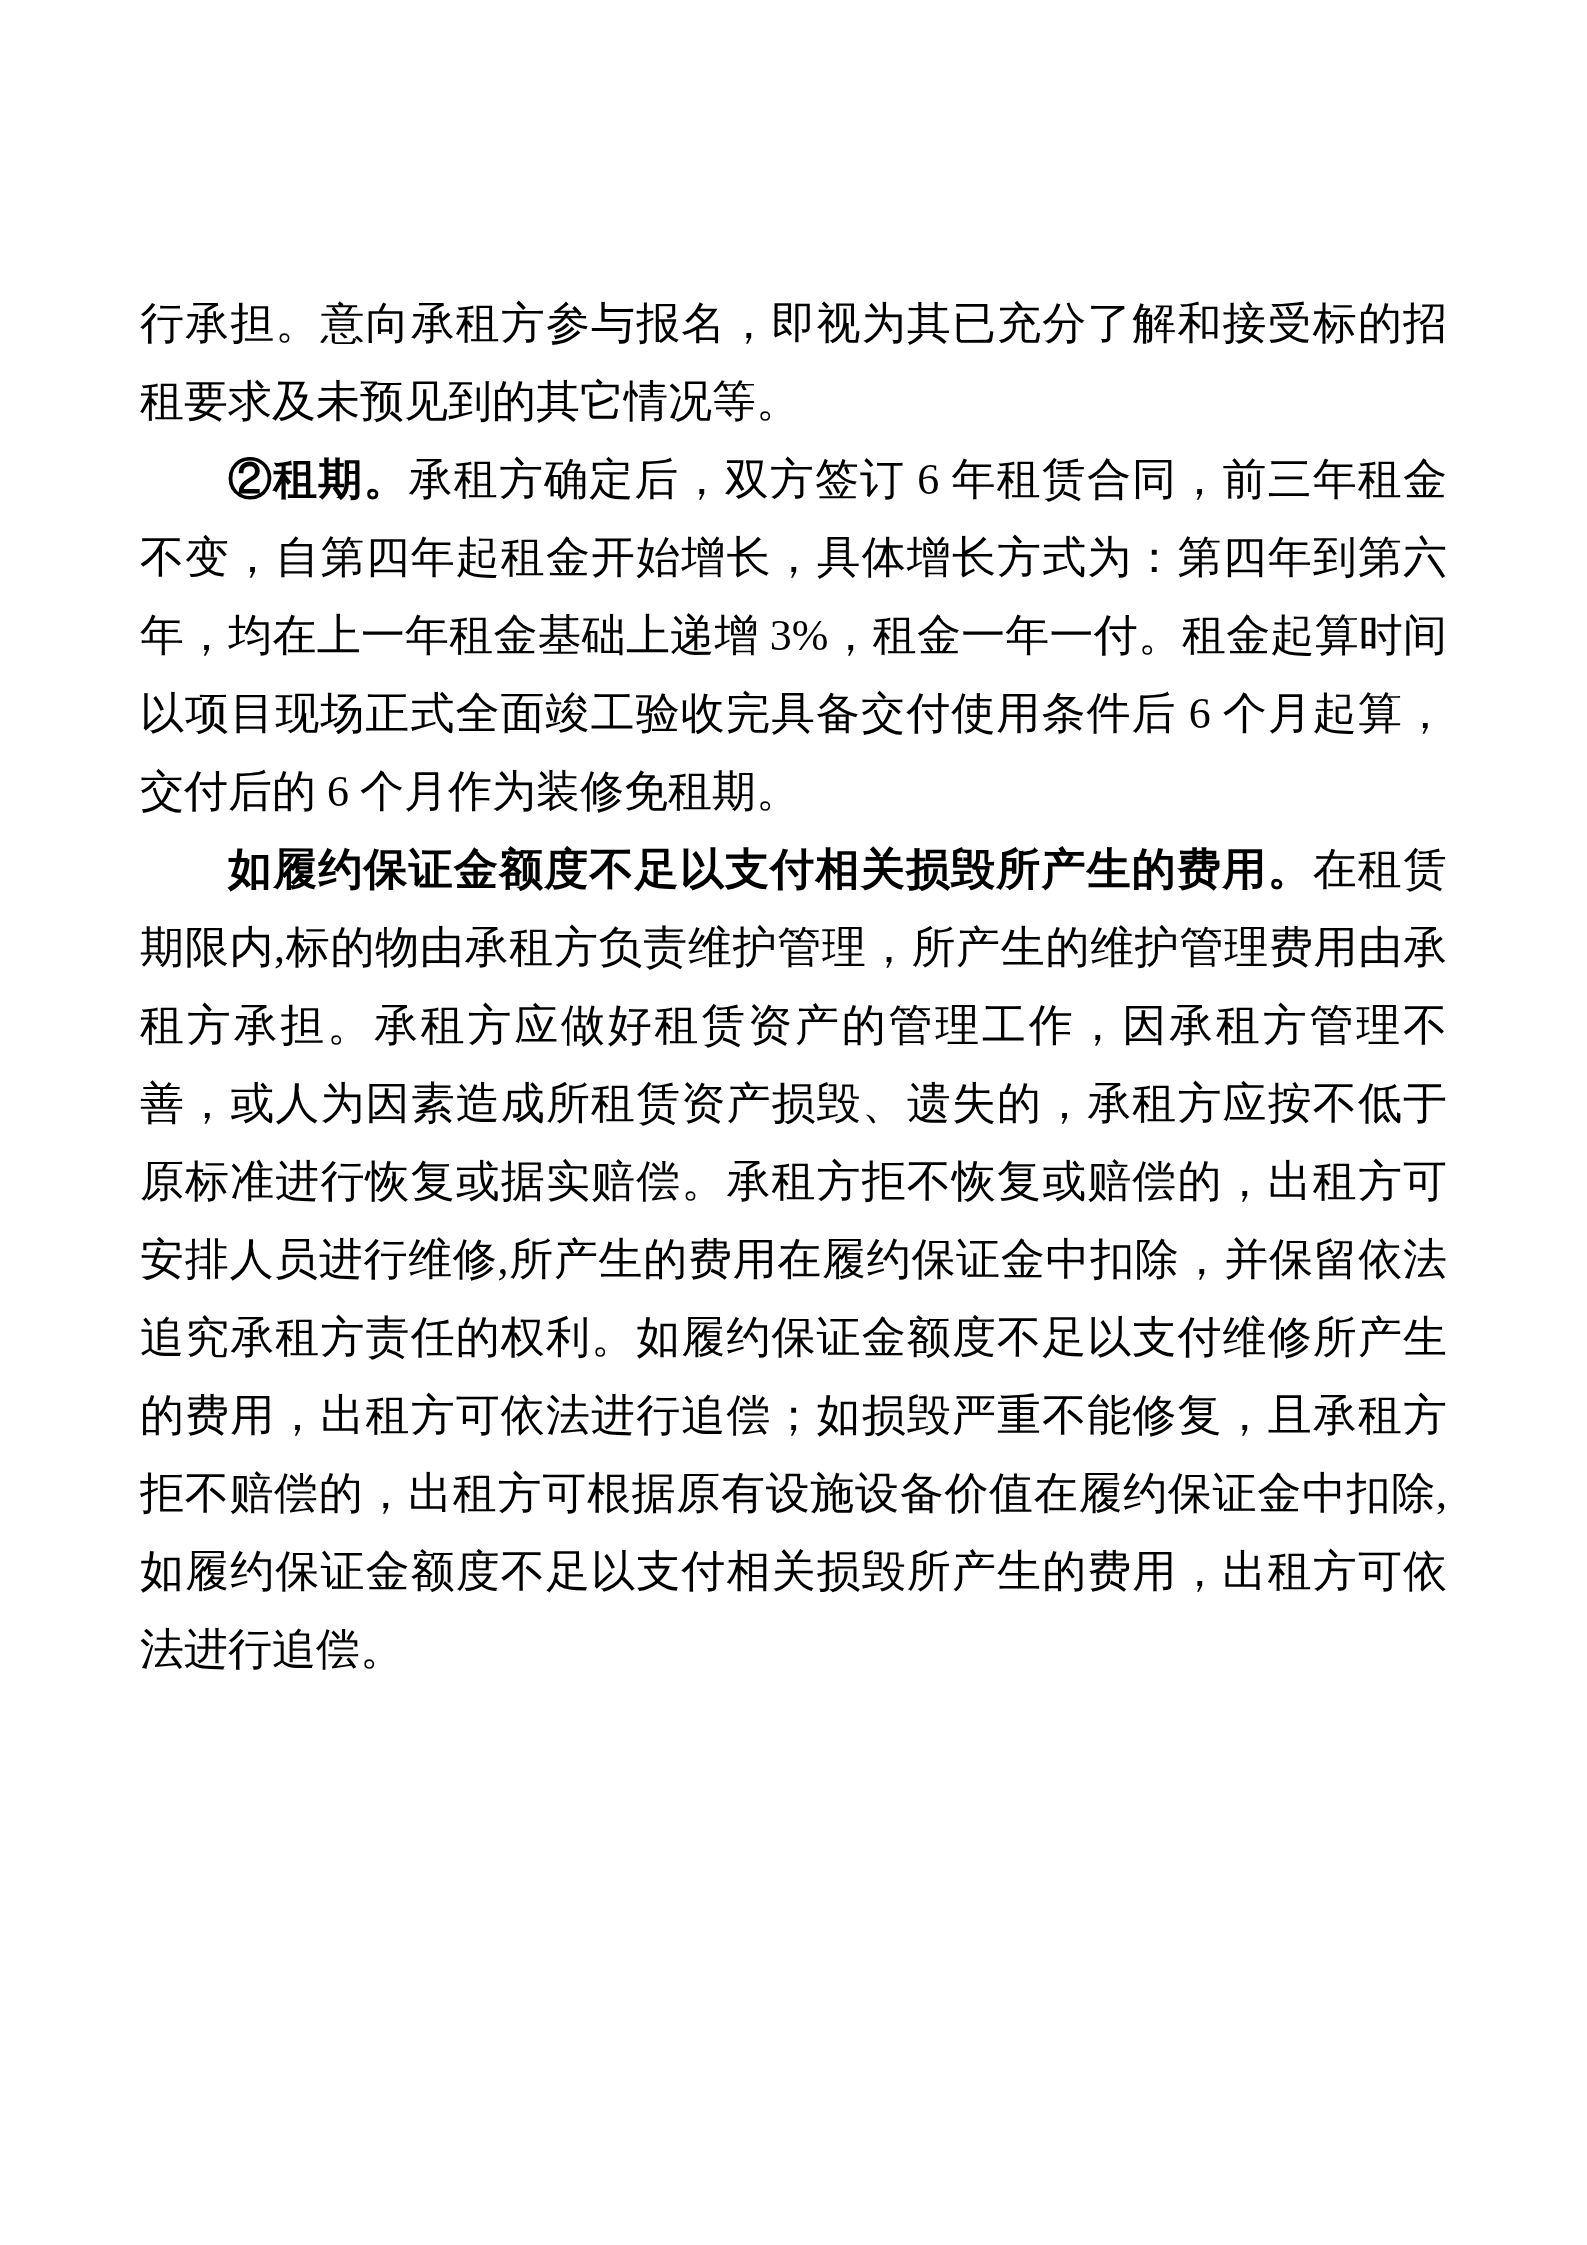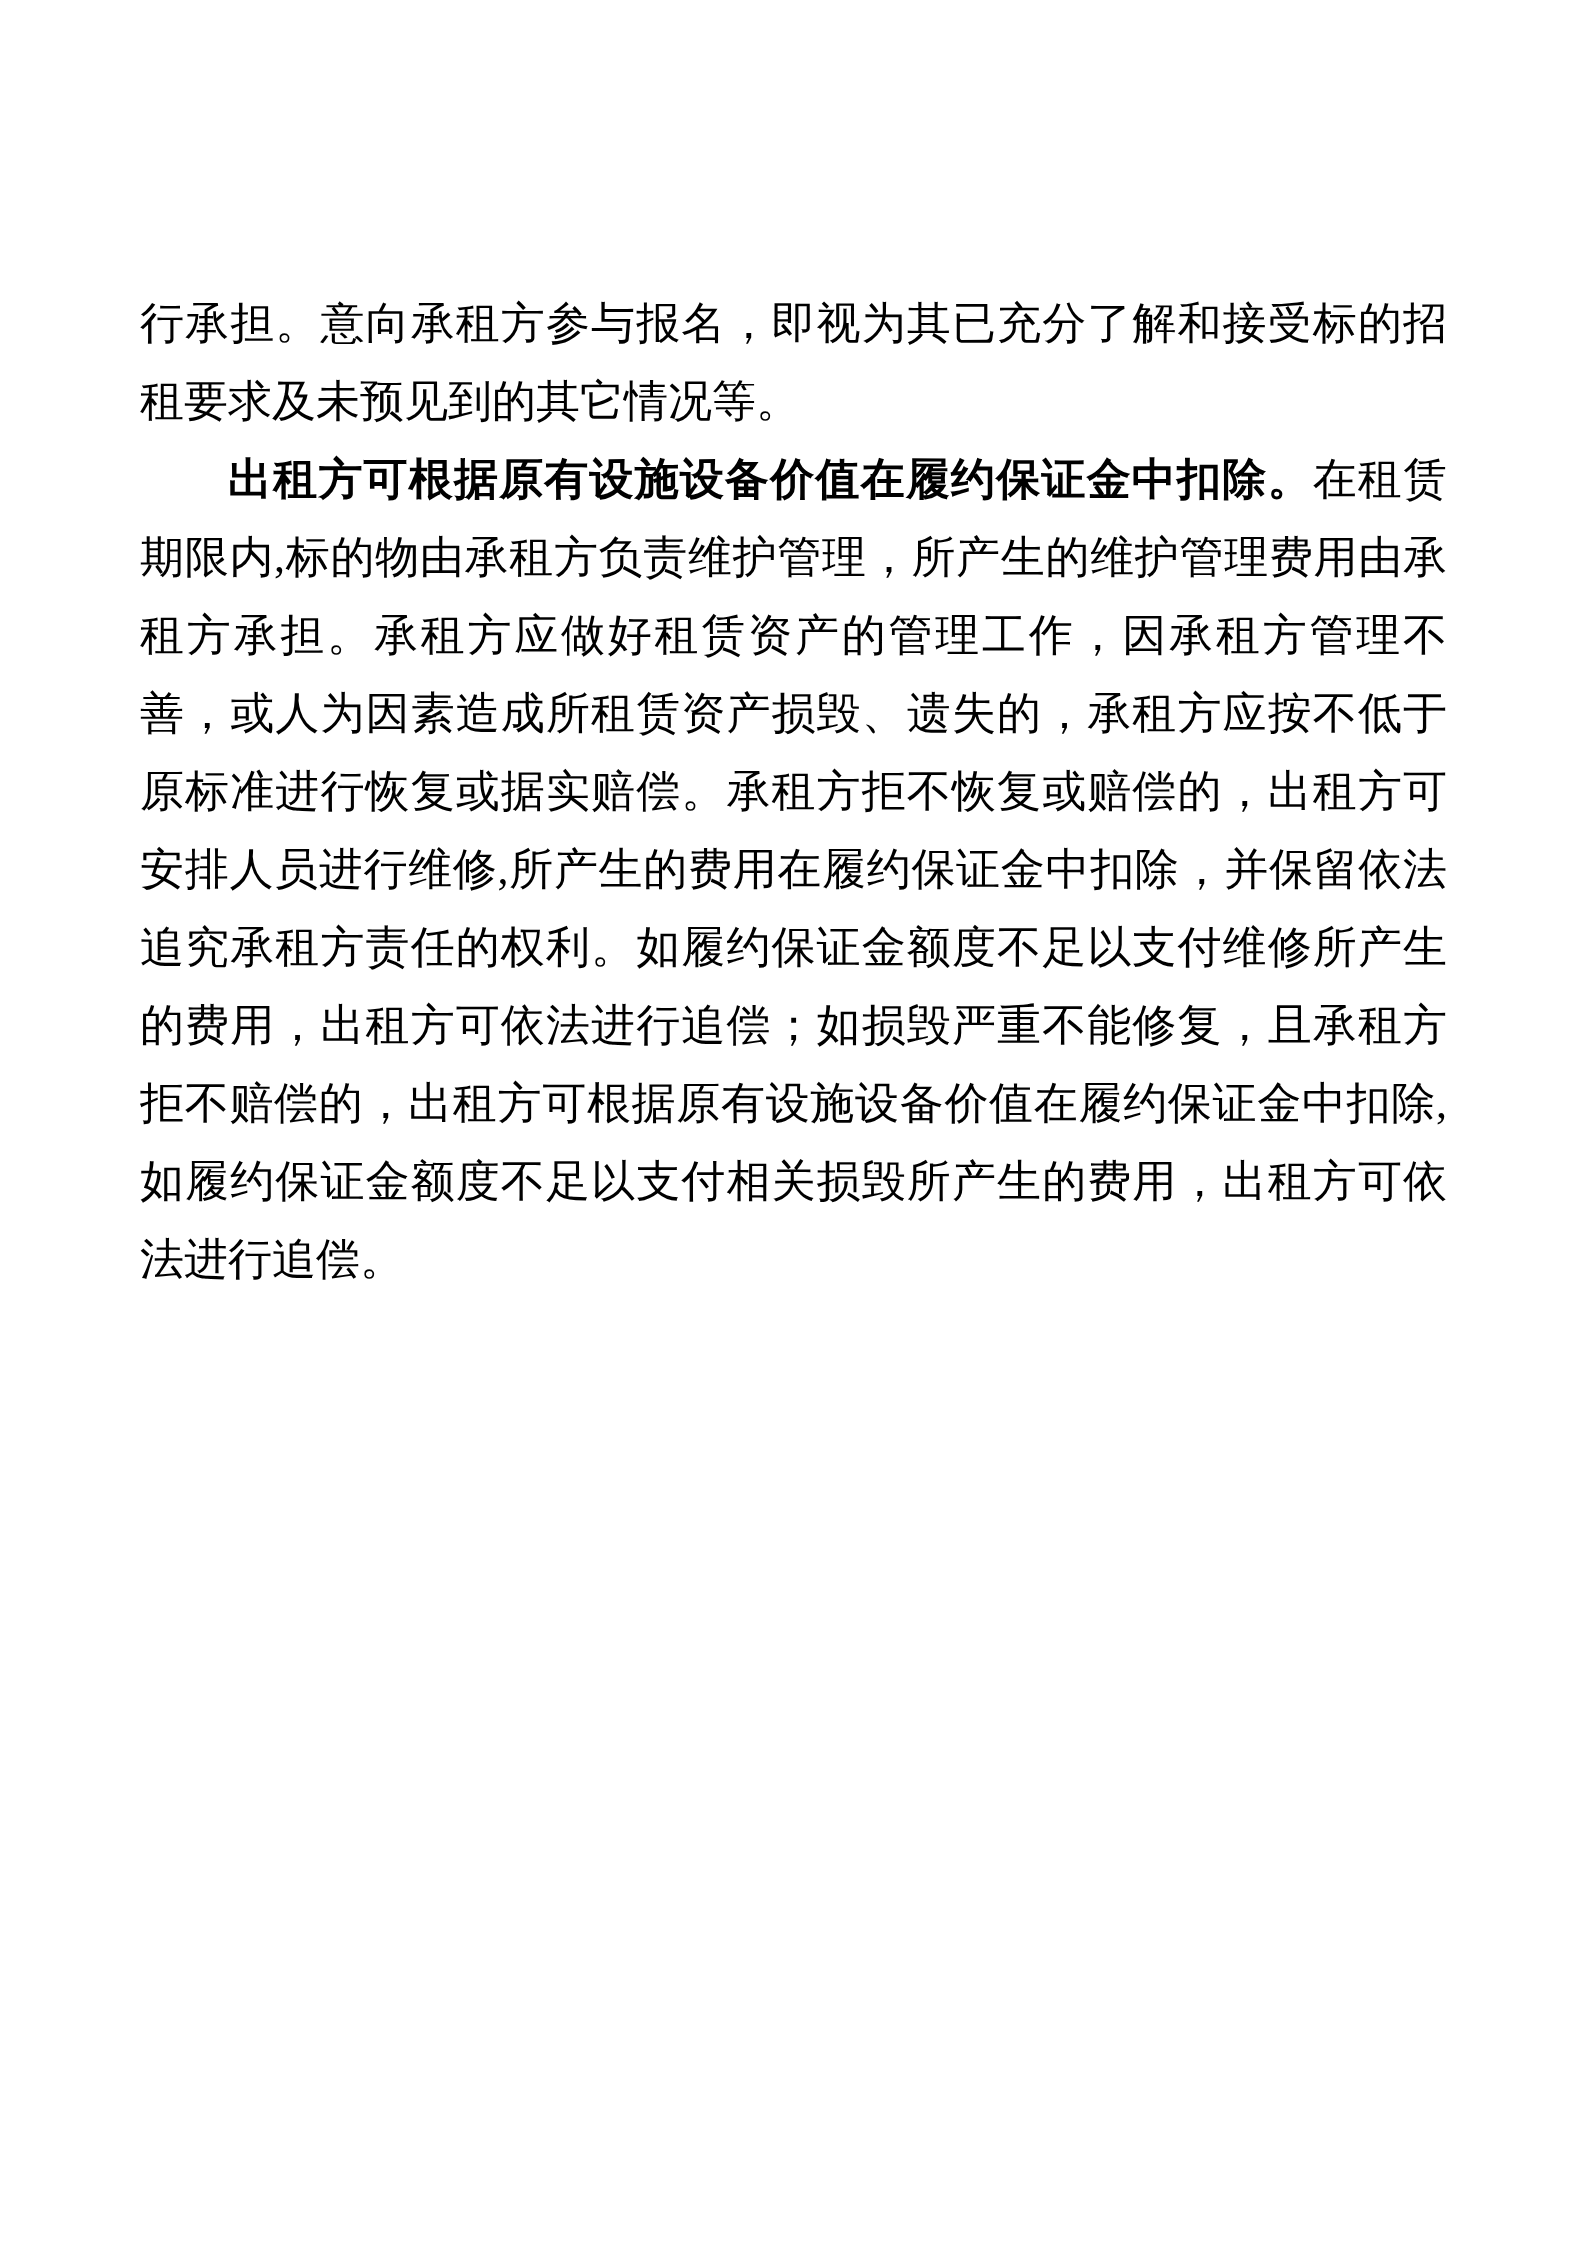--- a/index.html
+++ b/index.html
@@ -35,19 +35,22 @@
 </style>
 </head>
 <body>
 
 <div class="page">
 
   <p class="para">
     <span class="run">行承担。意向承租方参与报名，即视为其已充分了解和接受标的招租要求及未预见到的其它情况等。</span>
   </p>
 
+  <p class="para indent">
+    <span class="run bold">②租期。</span><span class="run">承租方确定后，双方签订 6 年租赁合同，前三年租金不变，自第四年起租金开始增长，具体增长方式为：第四年到第六年，均在上一年租金基础上递增 3%，租金一年一付。租金起算时间以项目现场正式全面竣工验收完具备交付使用条件后 6 个月起算，交付后的 6 个月作为装修免租期。</span>
+  </p>
 
   <p class="para indent">
-    <span class="run bold">出租方可根据原有设施设备价值在履约保证金中扣除。</span><span class="run">在租赁期限内,标的物由承租方负责维护管理，所产生的维护管理费用由承租方承担。承租方应做好租赁资产的管理工作，因承租方管理不善，或人为因素造成所租赁资产损毁、遗失的，承租方应按不低于原标准进行恢复或据实赔偿。承租方拒不恢复或赔偿的，出租方可安排人员进行维修,所产生的费用在履约保证金中扣除，并保留依法追究承租方责任的权利。如履约保证金额度不足以支付维修所产生的费用，出租方可依法进行追偿；如损毁严重不能修复，且承租方拒不赔偿的，出租方可根据原有设施设备价值在履约保证金中扣除,如履约保证金额度不足以支付相关损毁所产生的费用，出租方可依法进行追偿。</span>
+    <span class="run bold">如履约保证金额度不足以支付相关损毁所产生的费用。</span><span class="run">在租赁期限内,标的物由承租方负责维护管理，所产生的维护管理费用由承租方承担。承租方应做好租赁资产的管理工作，因承租方管理不善，或人为因素造成所租赁资产损毁、遗失的，承租方应按不低于原标准进行恢复或据实赔偿。承租方拒不恢复或赔偿的，出租方可安排人员进行维修,所产生的费用在履约保证金中扣除，并保留依法追究承租方责任的权利。如履约保证金额度不足以支付维修所产生的费用，出租方可依法进行追偿；如损毁严重不能修复，且承租方拒不赔偿的，出租方可根据原有设施设备价值在履约保证金中扣除,如履约保证金额度不足以支付相关损毁所产生的费用，出租方可依法进行追偿。</span>
   </p>
 
 
 </div>
 
 </body></html>

